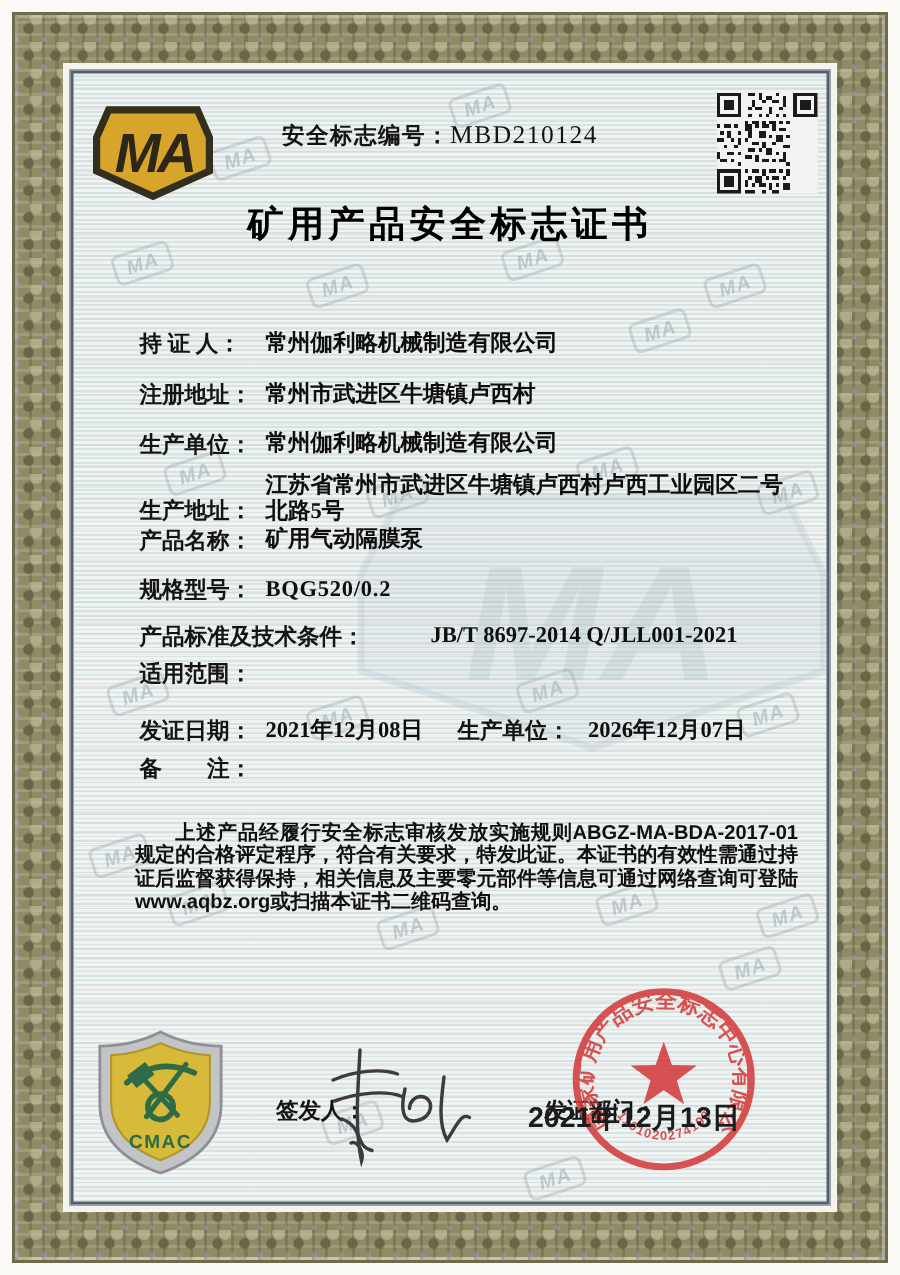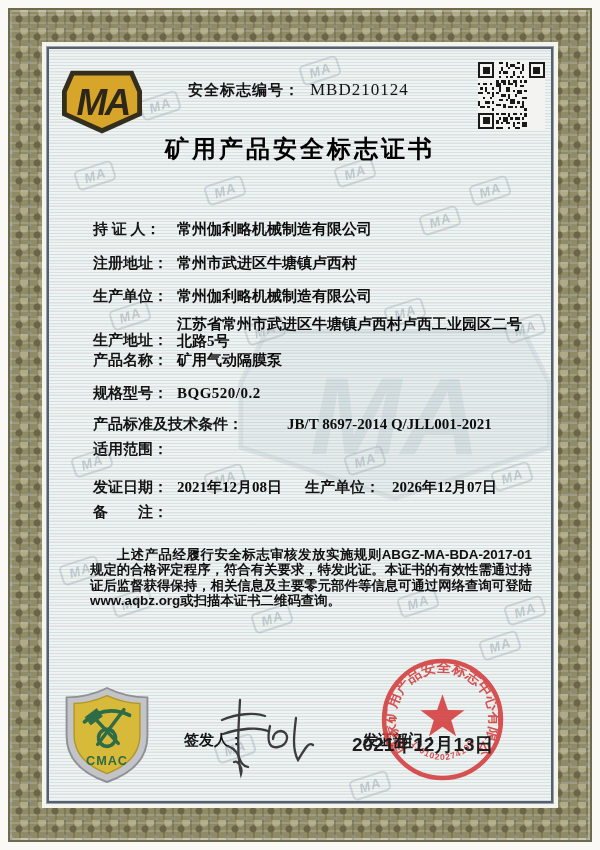--- a/index.html
+++ b/index.html
@@ -21,21 +21,21 @@
          border:2px solid #55606e; box-shadow:0 0 0 1px #9aa2ae;
          background-color:#eff3f2;
          background-image:
            repeating-linear-gradient(0deg, rgba(196,212,214,.55) 0 1px, rgba(0,0,0,0) 1px 3px),
            repeating-linear-gradient(0deg, rgba(222,206,206,.3) 0 1px, rgba(0,0,0,0) 1px 7px);
          overflow:hidden;}
   .wm{position:absolute;border:2px solid rgba(158,170,178,.4);border-radius:5px;
       color:rgba(150,163,172,.5);font-size:13px;font-weight:800;font-style:italic;
       padding:1px 7px;letter-spacing:1px;pointer-events:none;z-index:1;}
   .big-wm{position:absolute;left:225px;top:325px;width:340px;height:180px;z-index:1;opacity:.55;pointer-events:none;}
-  .num-line{position:absolute;left:188px;top:80px;z-index:2;display:flex;align-items:flex-end;gap:10px;}
+  .num-line{position:absolute;left:188px;top:80px;z-index:2;display:flex;align-items:flex-end;}
   .num-label{font-size:15px;font-weight:600;letter-spacing:1px;}
   .num-val{font-family:"Liberation Serif","DejaVu Serif",serif;font-size:17px;letter-spacing:1px;}
   .title{position:absolute;left:50px;right:50px;top:133px;text-align:center;z-index:2;
          font-size:24px;font-weight:900;letter-spacing:3px;color:#000000;}
   .row{position:absolute;left:93px;right:66px;display:flex;align-items:center;z-index:2;font-family:Liberation Serif, serif;}
   .lbl{flex:none;width:84px;font-size:15px;font-weight:700;color:#141414;}
   .lbl.wide{width:auto;margin-right:20px;}
   .val{font-size:15px;font-weight:600;color:#0e0e0e;line-height:17px;}
   .val.model{font-weight:800;letter-spacing:.5px;}
   .dates .val{width:122px;}

